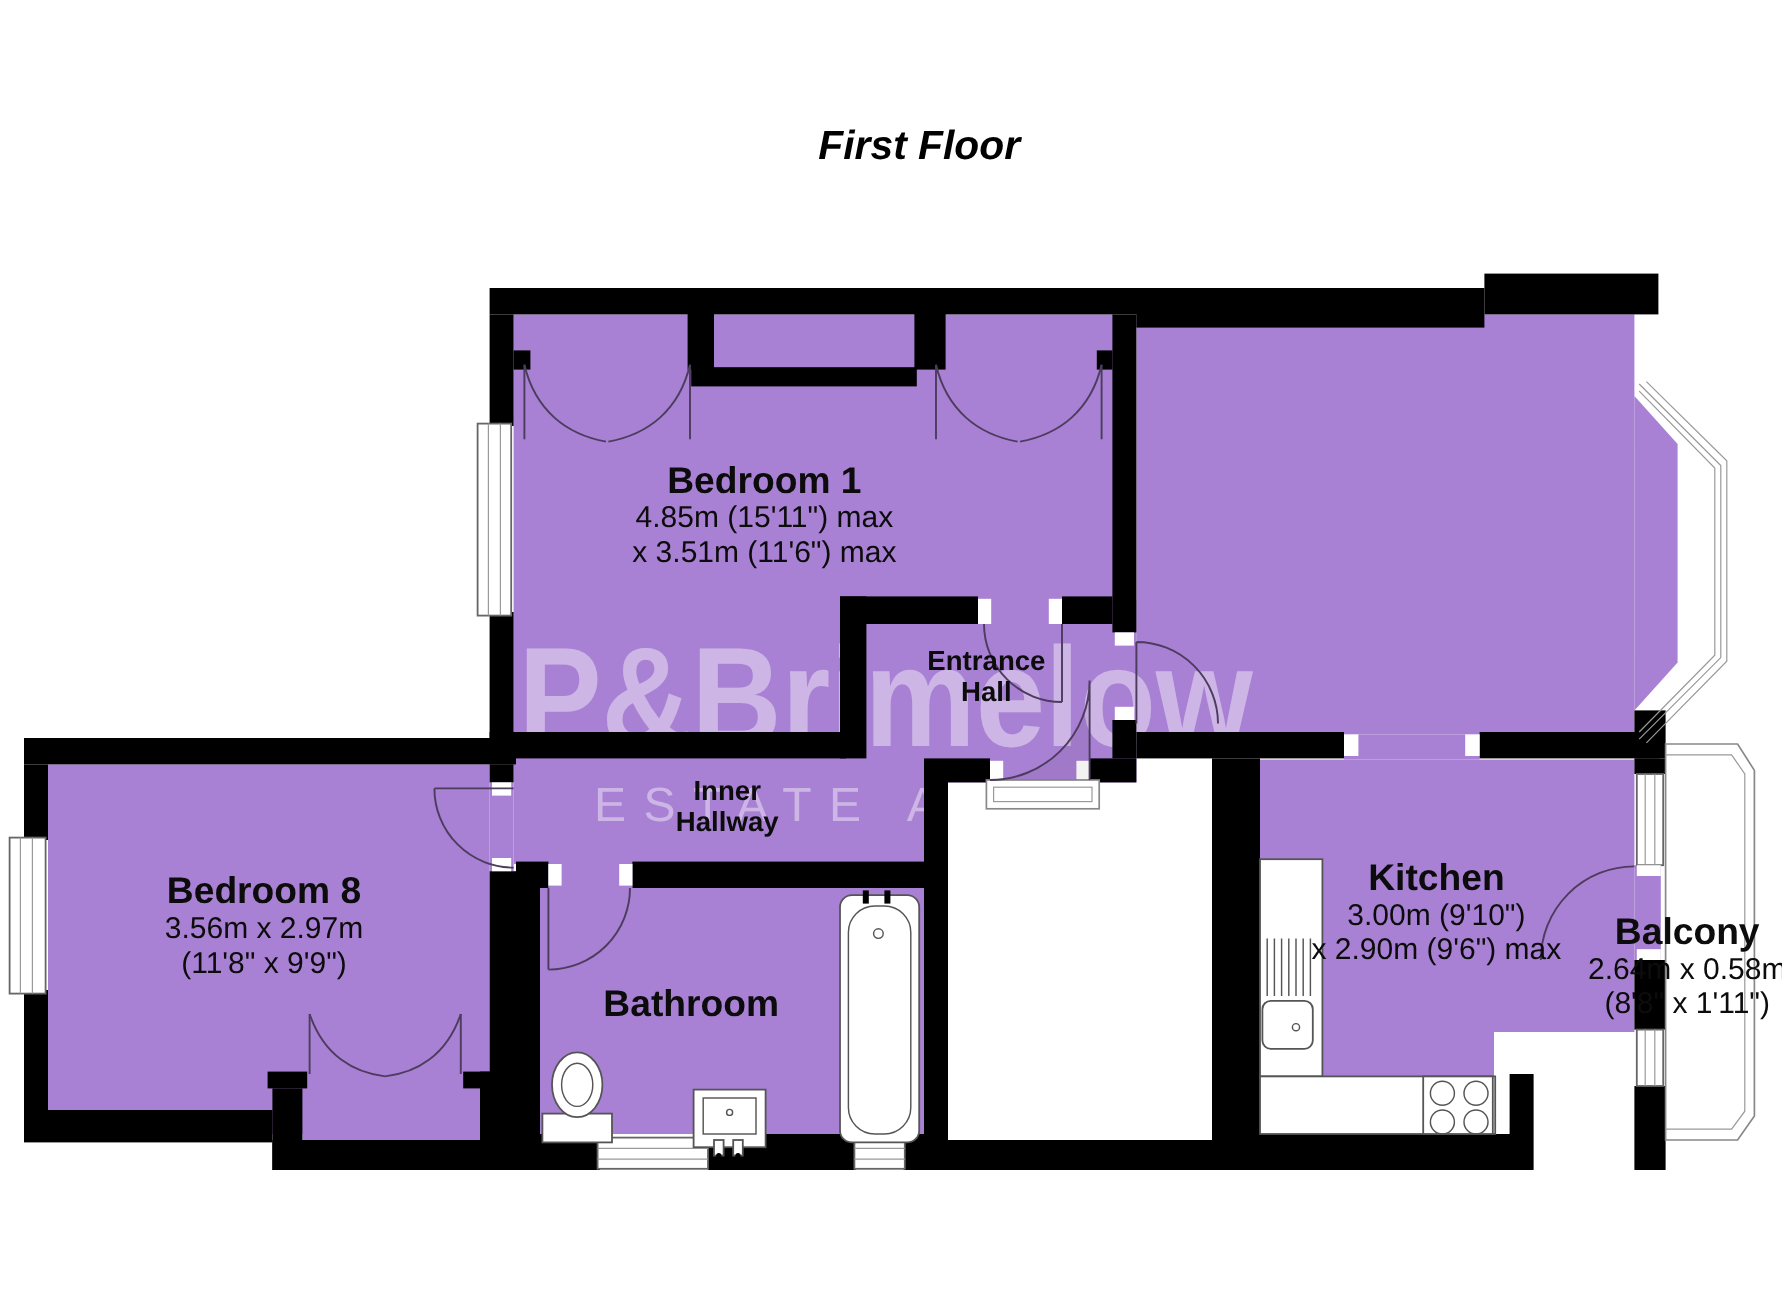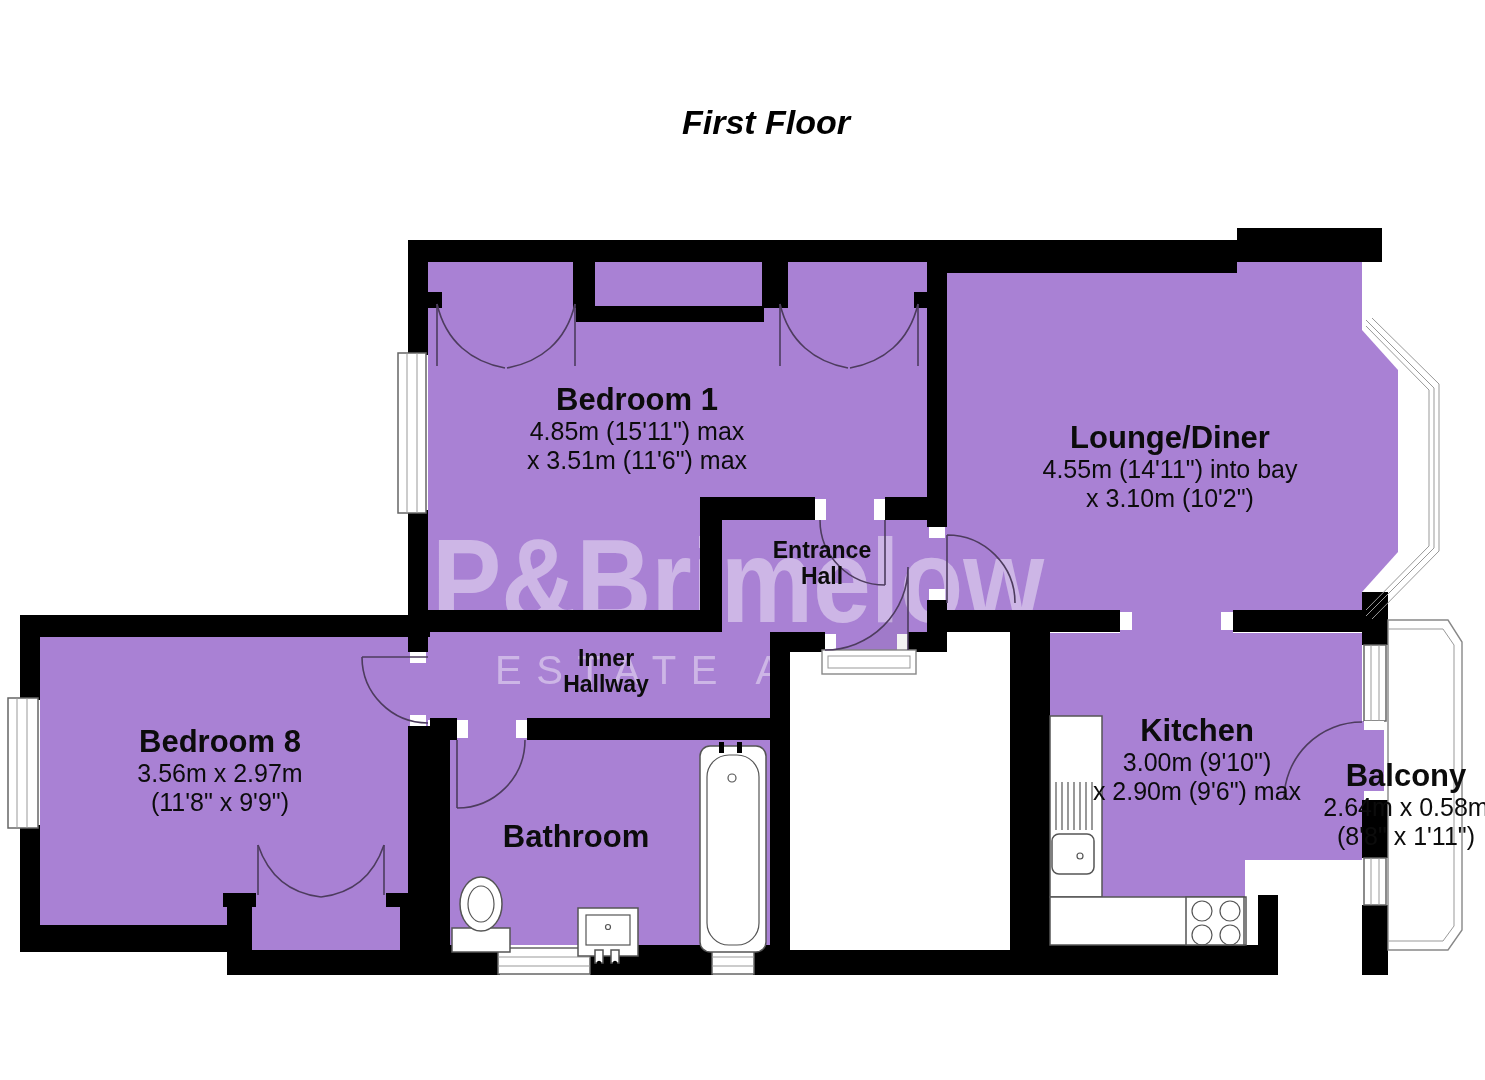--- a/index.html
+++ b/index.html
@@ -253,25 +253,20 @@
 <div class="label" style="left:766px;top:122px;">
   <span class="title-text">First Floor</span>
 </div>
 
 <div class="label" style="left:637px;top:429px;">
   <div class="nm">Bedroom 1</div>
   <div class="dm">4.85m (15'11") max</div>
   <div class="dm">x 3.51m (11'6") max</div>
 </div>
 
-<div class="label" style="left:1170px;top:467px;">
-  <div class="nm">Lounge/Diner</div>
-  <div class="dm">4.55m (14'11") into bay</div>
-  <div class="dm">x 3.10m (10'2")</div>
-</div>
 
 <div class="label" style="left:822px;top:564px;">
   <div class="nm sm">Entrance</div>
   <div class="nm sm">Hall</div>
 </div>
 
 <div class="label" style="left:606px;top:672px;">
   <div class="nm sm">Inner</div>
   <div class="nm sm">Hallway</div>
 </div>

